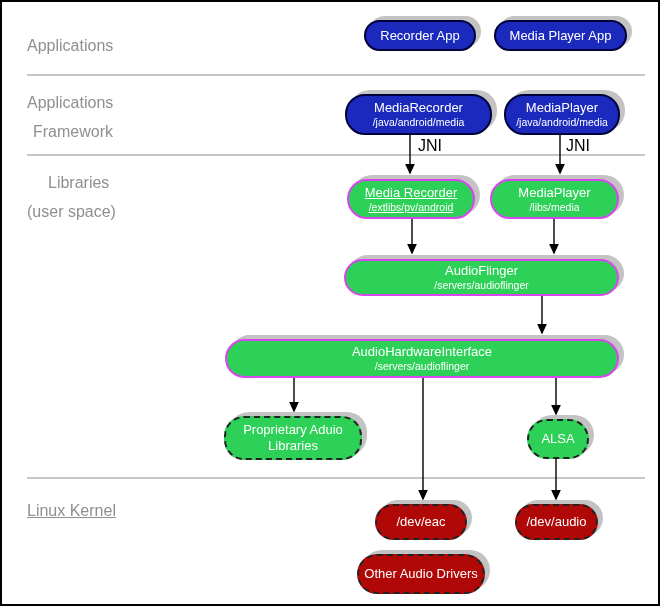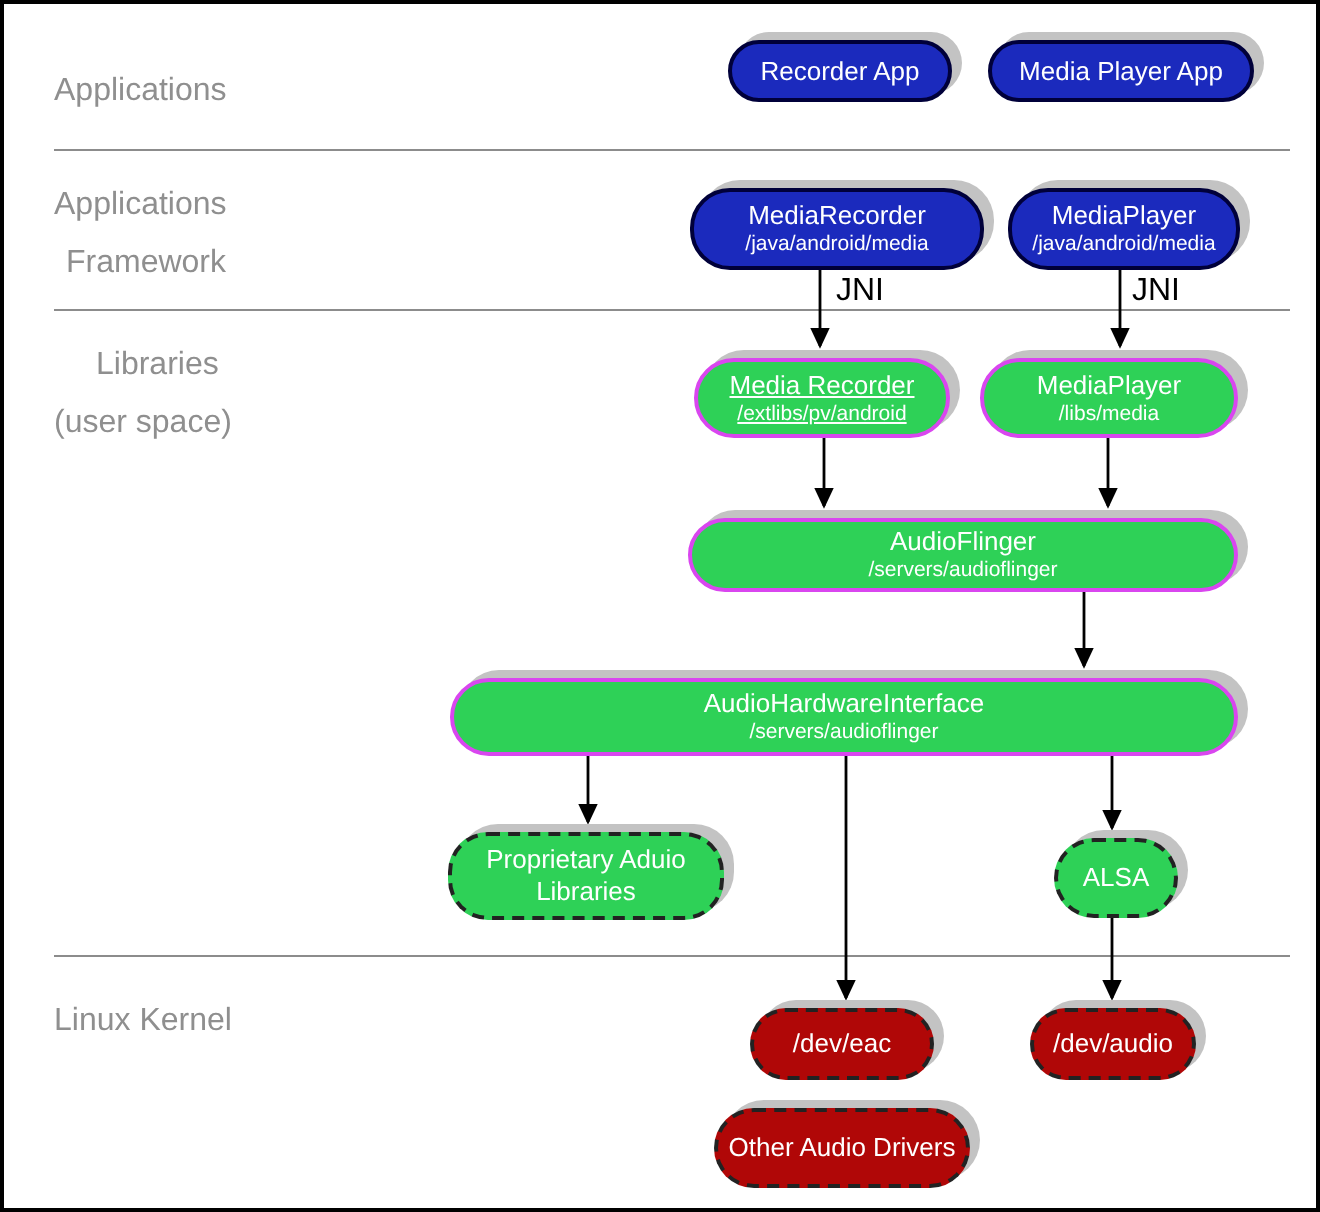--- a/index.html
+++ b/index.html
@@ -63,21 +63,21 @@
     <span class="ln">Applications</span>
   </div>
   <div class="layer-label" style="left:25px;top:86px;">
     <span class="ln">Applications</span>
     <span class="ln" style="margin-left:6px;">Framework</span>
   </div>
   <div class="layer-label" style="left:25px;top:166px;">
     <span class="ln" style="margin-left:21px;">Libraries</span>
     <span class="ln">(user space)</span>
   </div>
-  <div class="layer-label" style="left:25px;top:494px;">
+  <div class="layer-label" style="left:25px;top:494px;text-decoration:underline;">
     <span class="ln">Linux Kernel</span>
   </div>
 
   <div class="node blue" style="left:362px;top:18px;width:112px;height:31px;">
     <span class="t">Recorder App</span>
   </div>
   <div class="node blue" style="left:492px;top:18px;width:133px;height:31px;">
     <span class="t">Media Player App</span>
   </div>
 

